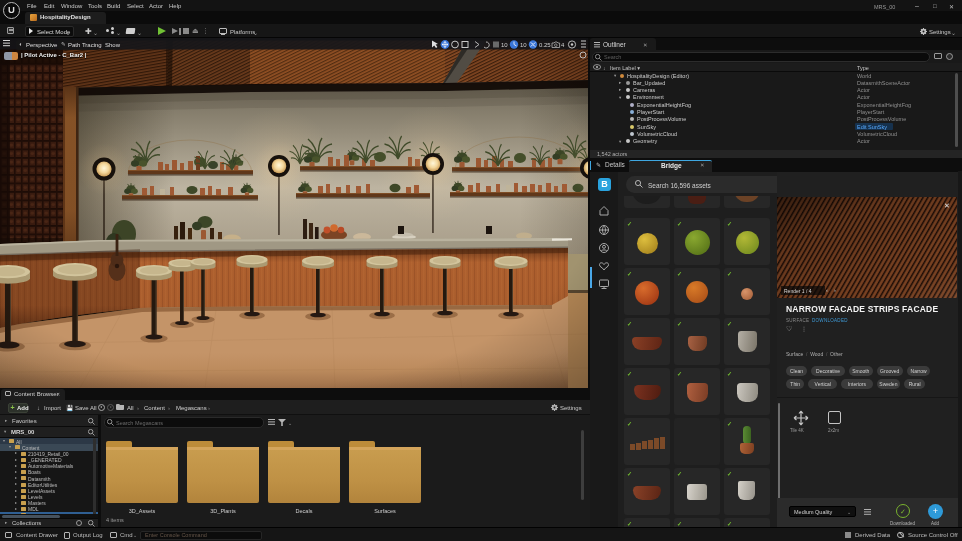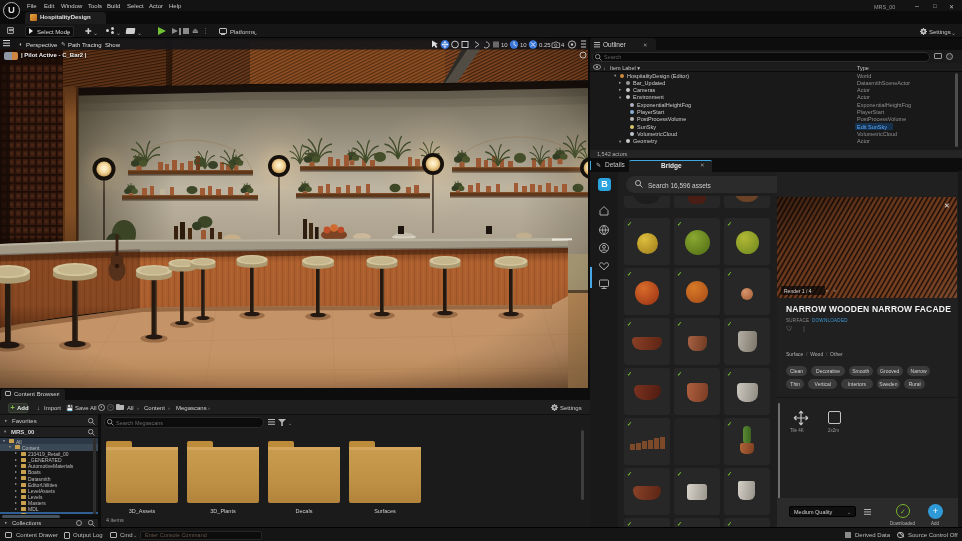--- a/index.html
+++ b/index.html
@@ -792,21 +792,21 @@
    </linearGradient>
   </defs>
   <rect width="180" height="101" fill="url(#wood)"></rect>
   <rect width="180" height="101" fill="url(#wshade)"></rect>
  </svg>
  <div class="a t" style="left:167px;top:30px;color:#e8e8e8;font-size:7px;">✕</div>
  <div class="a" style="left:4px;top:114px;width:44px;height:9px;background:rgba(8,8,8,0.72);"></div>
  <div class="a t" style="left:7px;top:116px;color:#d8d8d8;font-size:5px;">Render 1 / 4</div>
  <div class="a t" style="left:49px;top:115px;color:#cfcfcf;font-size:5.5px;">‹</div>
  <div class="a t" style="left:57px;top:115px;color:#cfcfcf;font-size:5.5px;">›</div>
- <div class="a t" style="left:9px;top:132px;color:#f4f4f4;font-size:8.5px;font-weight:bold;letter-spacing:0.2px;">NARROW WOODEN NARROW FACADE</div>
+ <div class="a t" style="left:9px;top:132px;color:#f4f4f4;font-size:8.5px;font-weight:bold;letter-spacing:0.2px;">NARROW FACADE STRIPS FACADE</div>
  <div class="a t" style="left:9px;top:146px;color:#8a8a8a;font-size:4.5px;letter-spacing:0.3px;">SURFACE</div>
  <div class="a t" style="left:35px;top:146px;color:#3f9bd8;font-size:4.5px;letter-spacing:0.3px;">DOWNLOADED</div>
  <div class="a t" style="left:9px;top:153px;color:#b5b5b5;font-size:7px;">♡</div>
  <div class="a t" style="left:24px;top:153.5px;color:#b5b5b5;font-size:6px;">⋮</div>
  <div class="a t" style="left:9px;top:179px;color:#b0b0b0;font-size:5px;">Surface&nbsp;&nbsp;<span style="color:#666;">/</span>&nbsp;&nbsp;Wood&nbsp;&nbsp;<span style="color:#666;">/</span>&nbsp;&nbsp;Other</div>
  <div class="a" style="left:9.0px;top:194px;width:21.0px;height:10px;background:#3b3b3b;border-radius:5px;color:#d2d2d2;font-size:5px;text-align:center;line-height:10.5px;">Clean</div>
         <div class="a" style="left:34.0px;top:194px;width:34.0px;height:10px;background:#3b3b3b;border-radius:5px;color:#d2d2d2;font-size:5px;text-align:center;line-height:10.5px;">Decorative</div>
         <div class="a" style="left:72.0px;top:194px;width:23.6px;height:10px;background:#3b3b3b;border-radius:5px;color:#d2d2d2;font-size:5px;text-align:center;line-height:10.5px;">Smooth</div>
         <div class="a" style="left:99.60000000000002px;top:194px;width:26.2px;height:10px;background:#3b3b3b;border-radius:5px;color:#d2d2d2;font-size:5px;text-align:center;line-height:10.5px;">Grooved</div>
         <div class="a" style="left:129.8px;top:194px;width:23.6px;height:10px;background:#3b3b3b;border-radius:5px;color:#d2d2d2;font-size:5px;text-align:center;line-height:10.5px;">Narrow</div>

